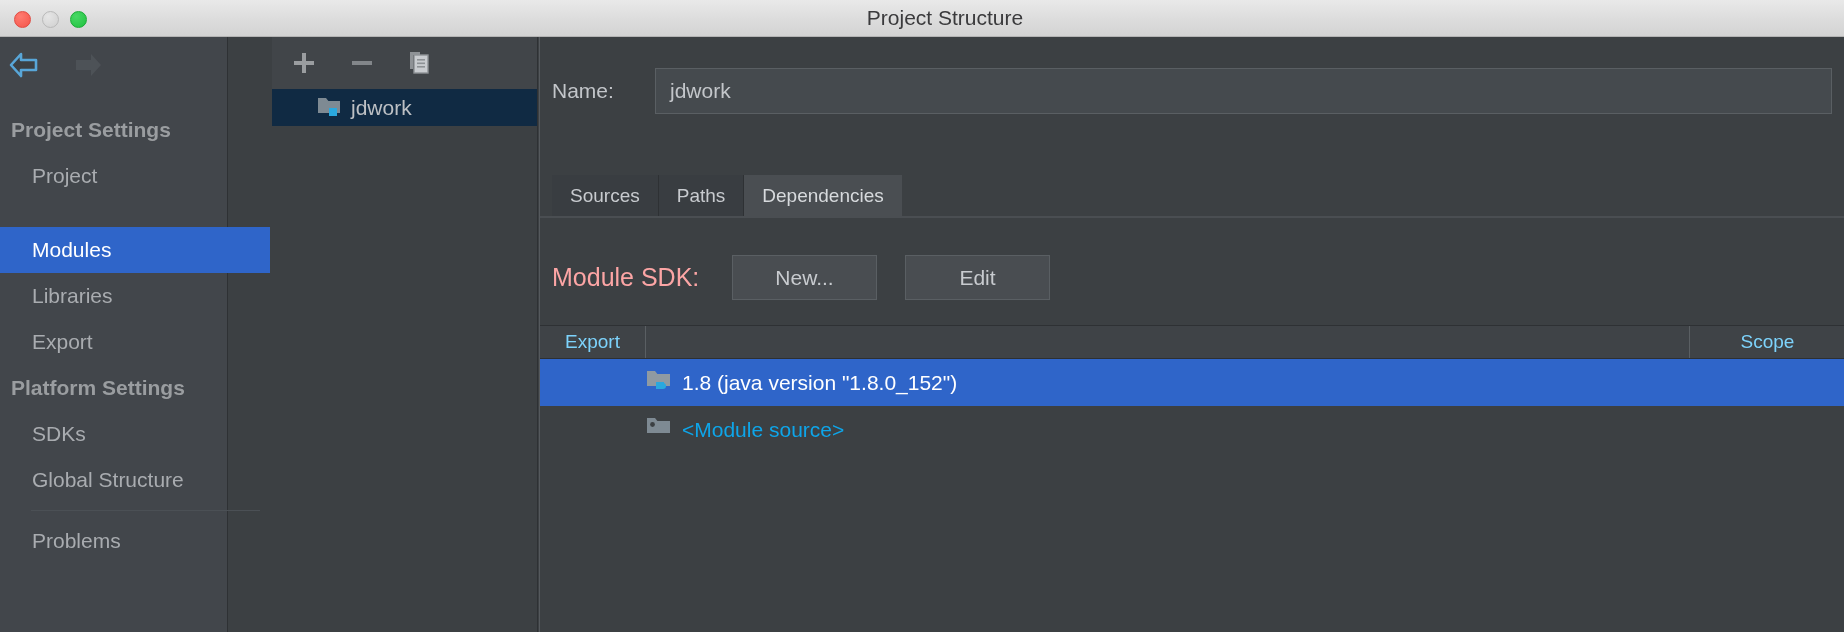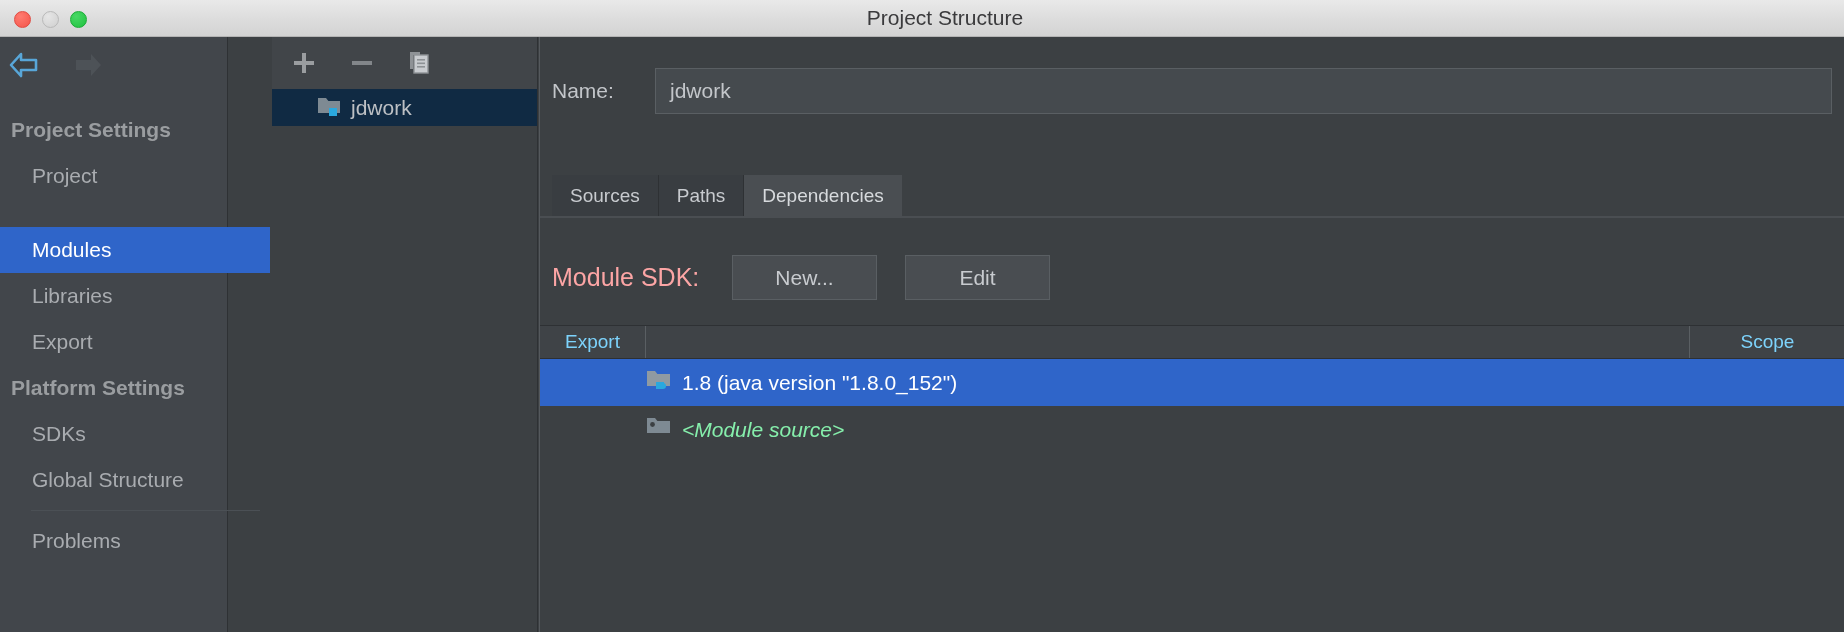--- a/index.html
+++ b/index.html
@@ -314,21 +314,21 @@
   .dep-row .cell-export { width: 106px; }
   .dep-row .cell-name {
     flex: 1;
     display: flex;
     align-items: center;
     color: #c8cbcf;
   }
   .dep-row .cell-name .lbl { margin-left: 10px; }
   .dep-row.selected { background: #2f65c9; }
   .dep-row.selected .cell-name { color: #ffffff; }
-  .dep-row .cell-name.link { color: #86efac; font-style: italic; }
+  .dep-row .cell-name.link { color: #0ea5e9; }
   .dep-row .cell-scope { width: 155px; }
 </style>
 </head>
 <body>
 
 <div id="app">
 
   <div class="titlebar">
     <div class="traffic">
       <div class="tl-dot tl-close"></div>

